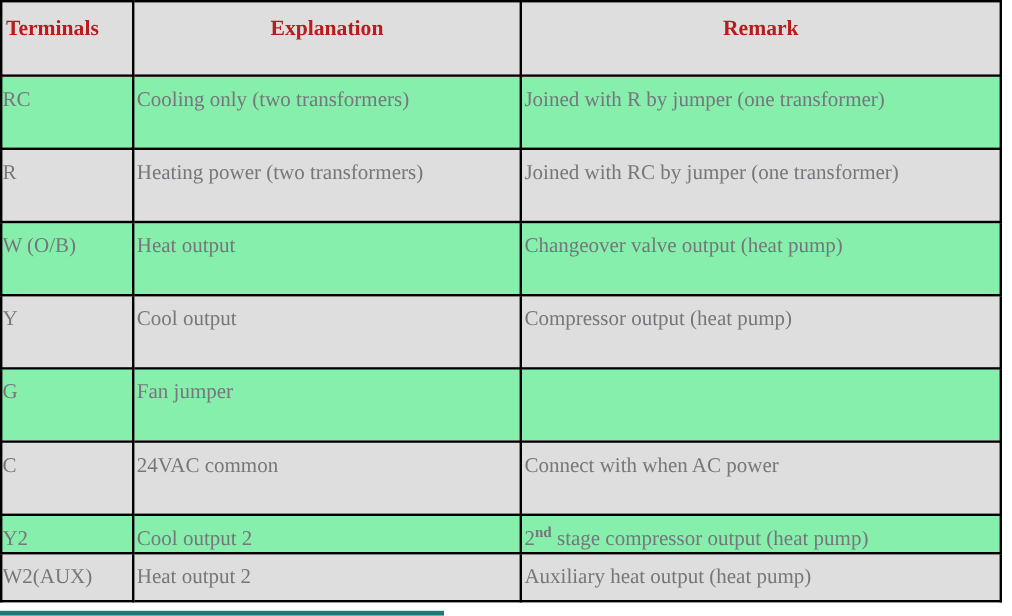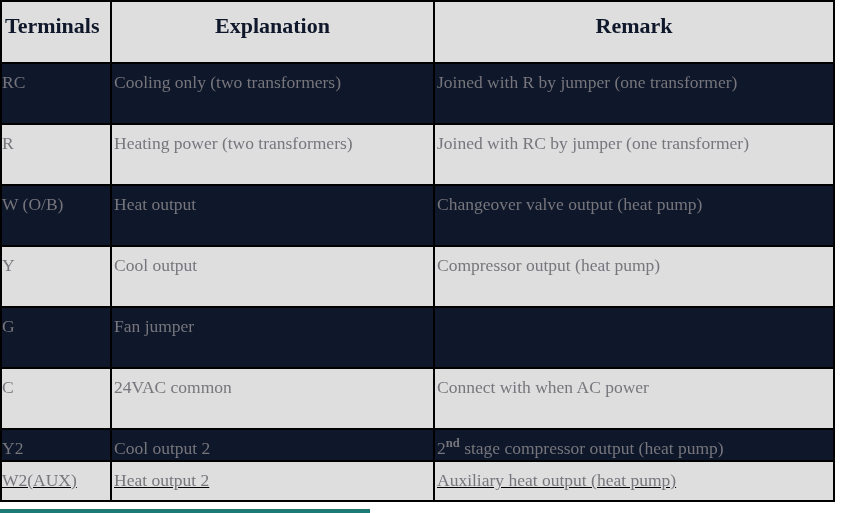--- a/index.html
+++ b/index.html
@@ -35,44 +35,44 @@
     font-size: 17.5px;
     line-height: 1.18;
     vertical-align: top;
     padding: 8px 2px 0 2px;
     box-sizing: border-box;
     overflow: hidden;
   }
 
   #terminal-table thead th {
     font-weight: bold;
-    font-size: 22px;
+    font-size: 18px;
     height: 62px;
     background: #dededf;
-    color: #0f172a;
+    color: #b91c1c;
     padding-top: 11px;
     vertical-align: top;
   }
 
   #terminal-table thead th.hdr-terminals {
     text-align: left;
     padding-left: 3px;
   }
 
-  #terminal-table tbody tr.row-odd td { background: #0f172a; }
+  #terminal-table tbody tr.row-odd td { background: #86efac; }
   #terminal-table tbody tr.row-even td { background: #dededf; }
 
   #terminal-table tbody td.cell-term {
     padding-left: 0;
     padding-right: 0;
   }
 
   .r-tall  { height: 61px; }
   .r-short { height: 32px; }
-  .r-last  { height: 40px; text-decoration: underline; }
+  .r-last  { height: 40px; }
 
   .sup-ord {
     font-size: 0.72em;
     vertical-align: super;
     line-height: 0;
     font-weight: bold;
   }
   .ord-base { font-size: 1em; }
 
   .empty-cell { color: transparent; }

